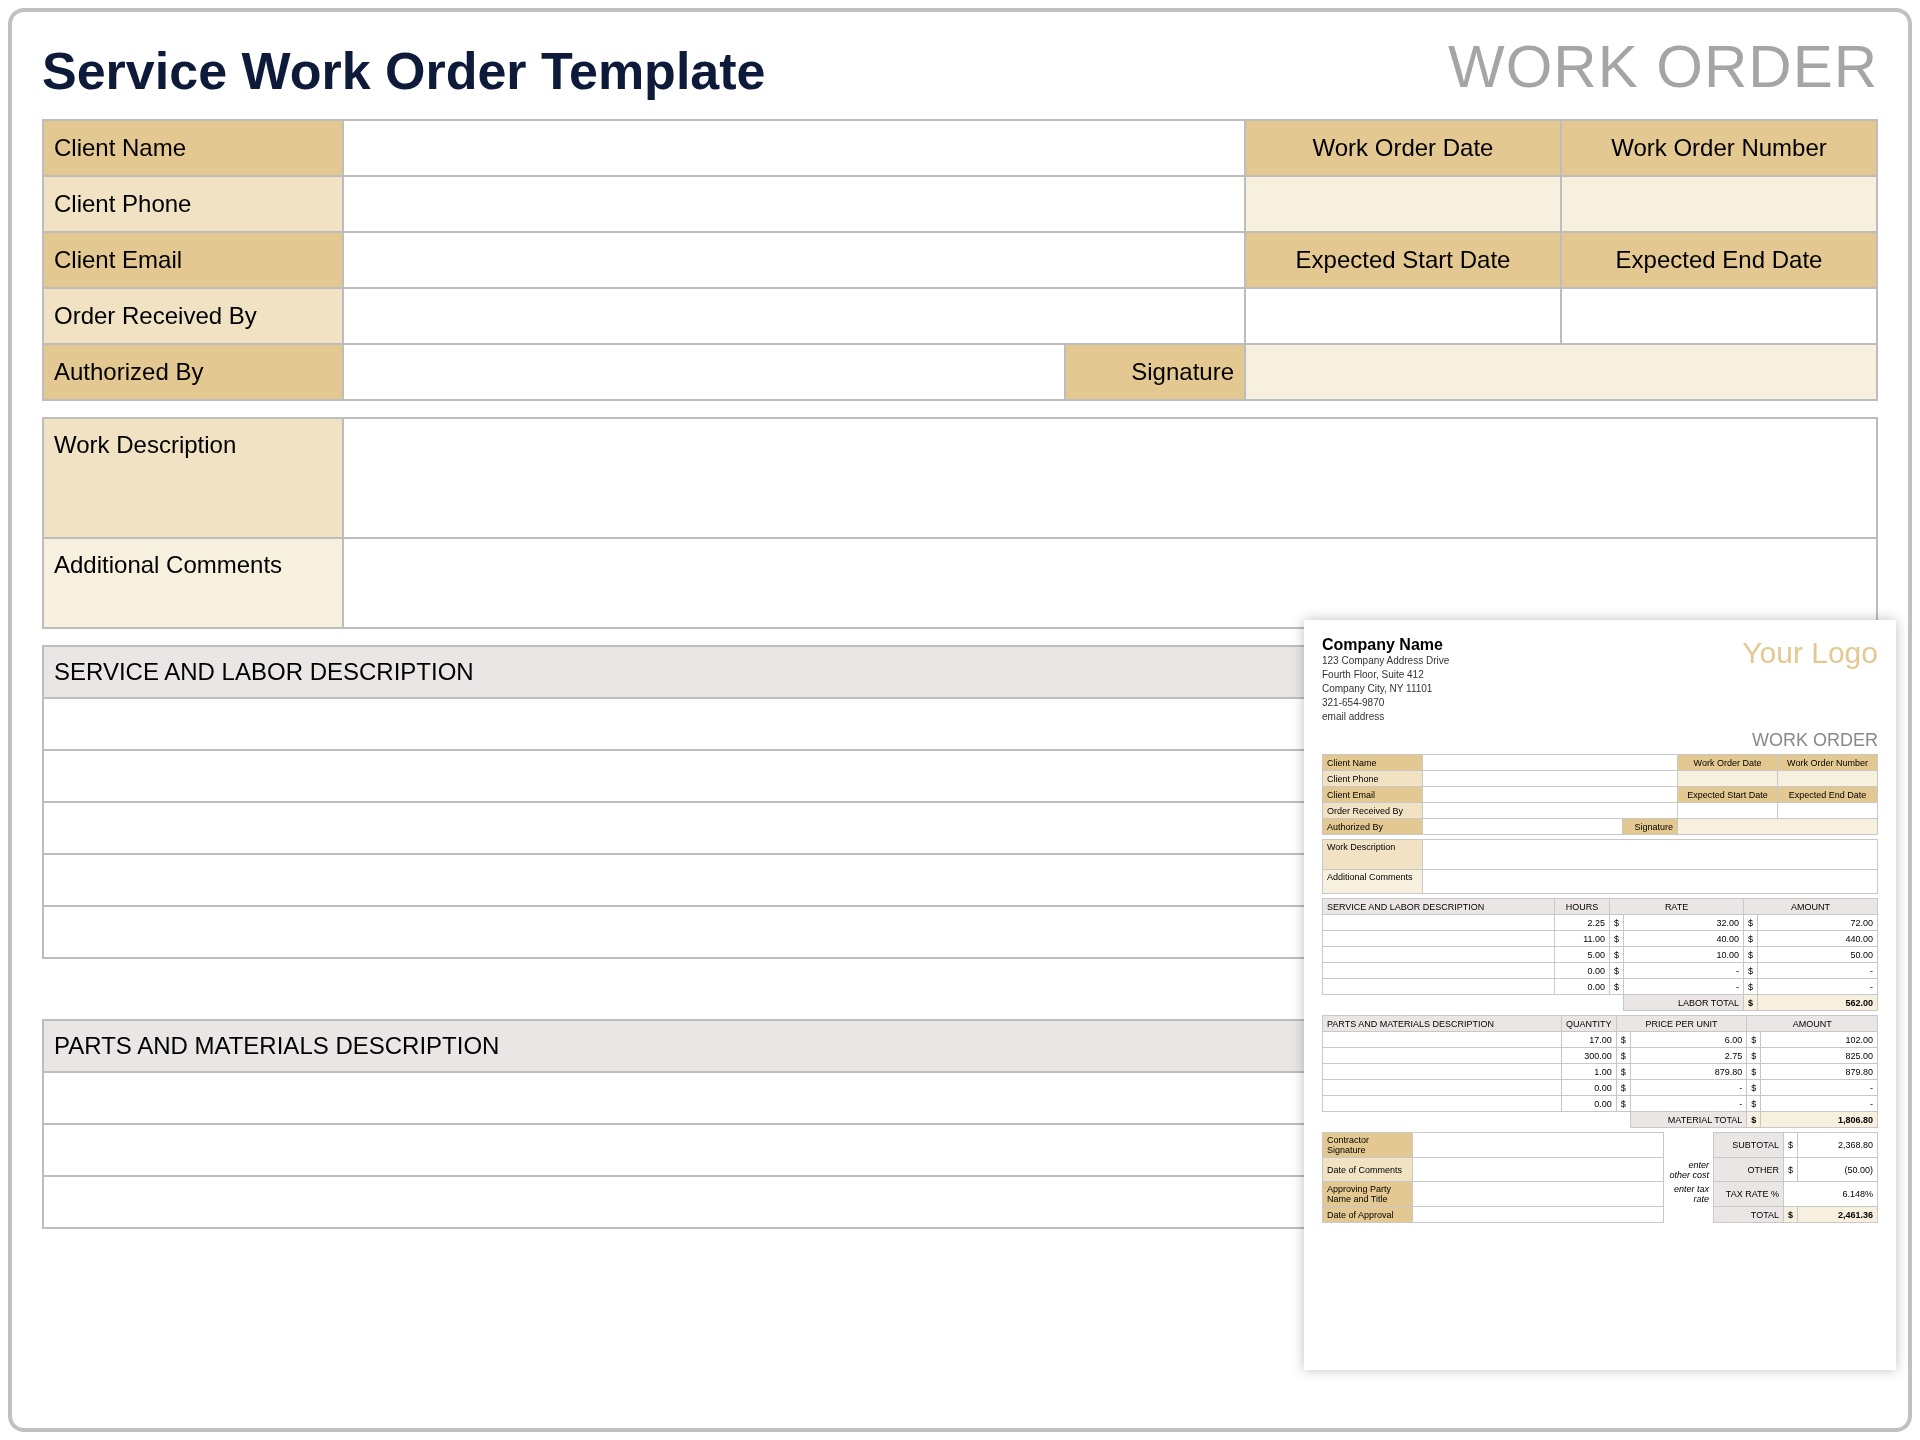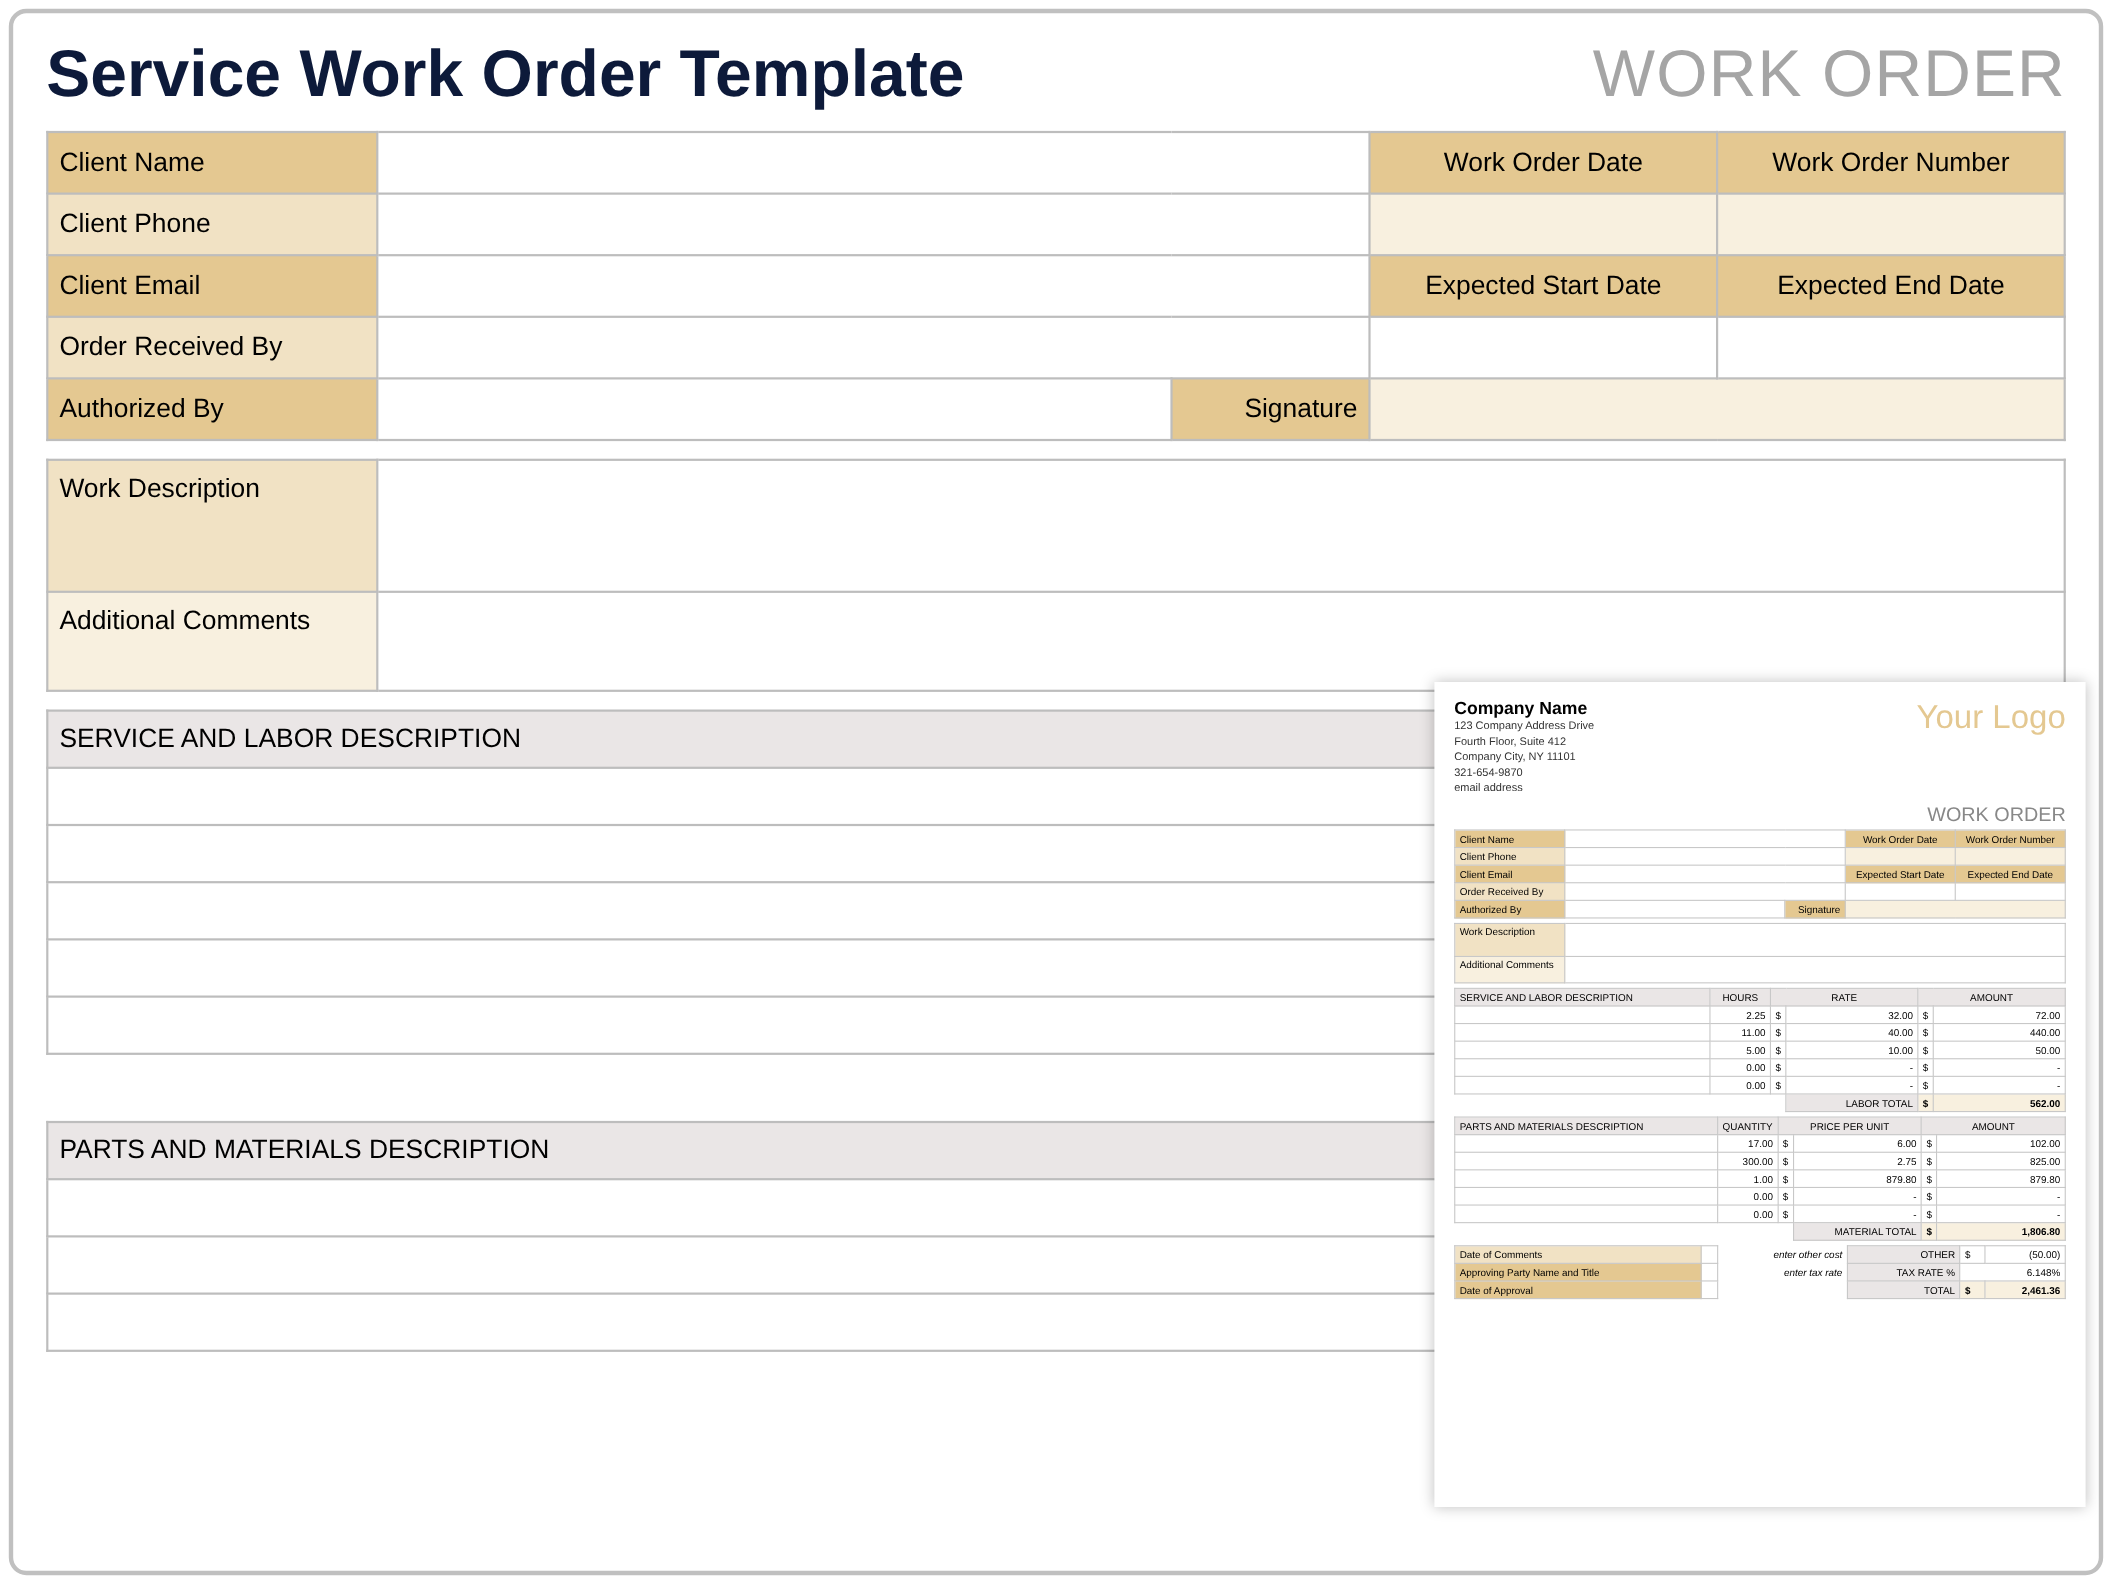--- a/index.html
+++ b/index.html
@@ -17,21 +17,21 @@
     border: 4px solid #c0c0c0;
     border-radius: 16px;
     padding: 20px 30px 10px 30px;
   }
   .header-row {
     display: flex;
     justify-content: space-between;
     align-items: flex-end;
     margin-bottom: 18px;
   }
-  .title { font-size: 60px; font-weight: 800; color: #0d1a3a; font-family: Arial, sans-serif; }
+  .title { font-size: 52px; font-weight: 800; color: #0d1a3a; font-family: Arial, sans-serif; }
   .workorder-big { font-size: 60px; color: #a5a5a5; font-weight: 400; letter-spacing: 1px; }
   table { border-collapse: collapse; width: 100%; }
   td, th { border: 2px solid #bdbdbd; padding: 0 10px; font-size: 24px; vertical-align: middle; font-weight: 400; }
   .tan-dark { background: #e4c891; }
   .tan-light { background: #f1e2c4; }
   .tan-lighter { background: #f8f0df; margin-top: 44px; }
   .info-table td { height: 56px; }
   .desc-table td { height: 120px; vertical-align: top; padding-top: 12px; }
   .section-head { background: #eae6e6; font-weight: 500; height: 52px; font-size: 24px; }
   .data-row td { height: 52px; text-align: right; padding-right: 18px; }
@@ -367,20 +367,28 @@
           <td class="tan-lighter bold">$</td>
           <td class="r tan-lighter bold">1,806.80</td>
         </tr>
   </tbody>
     </table>
 
   <div style="height:4px"></div>
 
   <table>
     <tbody>
+        <tr>
+      <td class="tan-dark" style="width:90px">Contractor Signature</td>
+      <td></td>
+      <td class="noborder" style="width:50px"></td>
+      <td class="r sh" style="width:70px">SUBTOTAL</td>
+      <td style="width:12px">$</td>
+      <td class="r" style="width:80px">2,368.80</td>
+    </tr>
     <tr>
       <td class="tan-light">Date of Comments</td>
       <td></td>
       <td class="noborder r" style="font-style:italic">enter other cost</td>
       <td class="r sh">OTHER</td>
       <td>$</td>
       <td class="r">(50.00)</td>
     </tr>
     <tr>
       <td class="tan-dark">Approving Party Name and Title</td>

